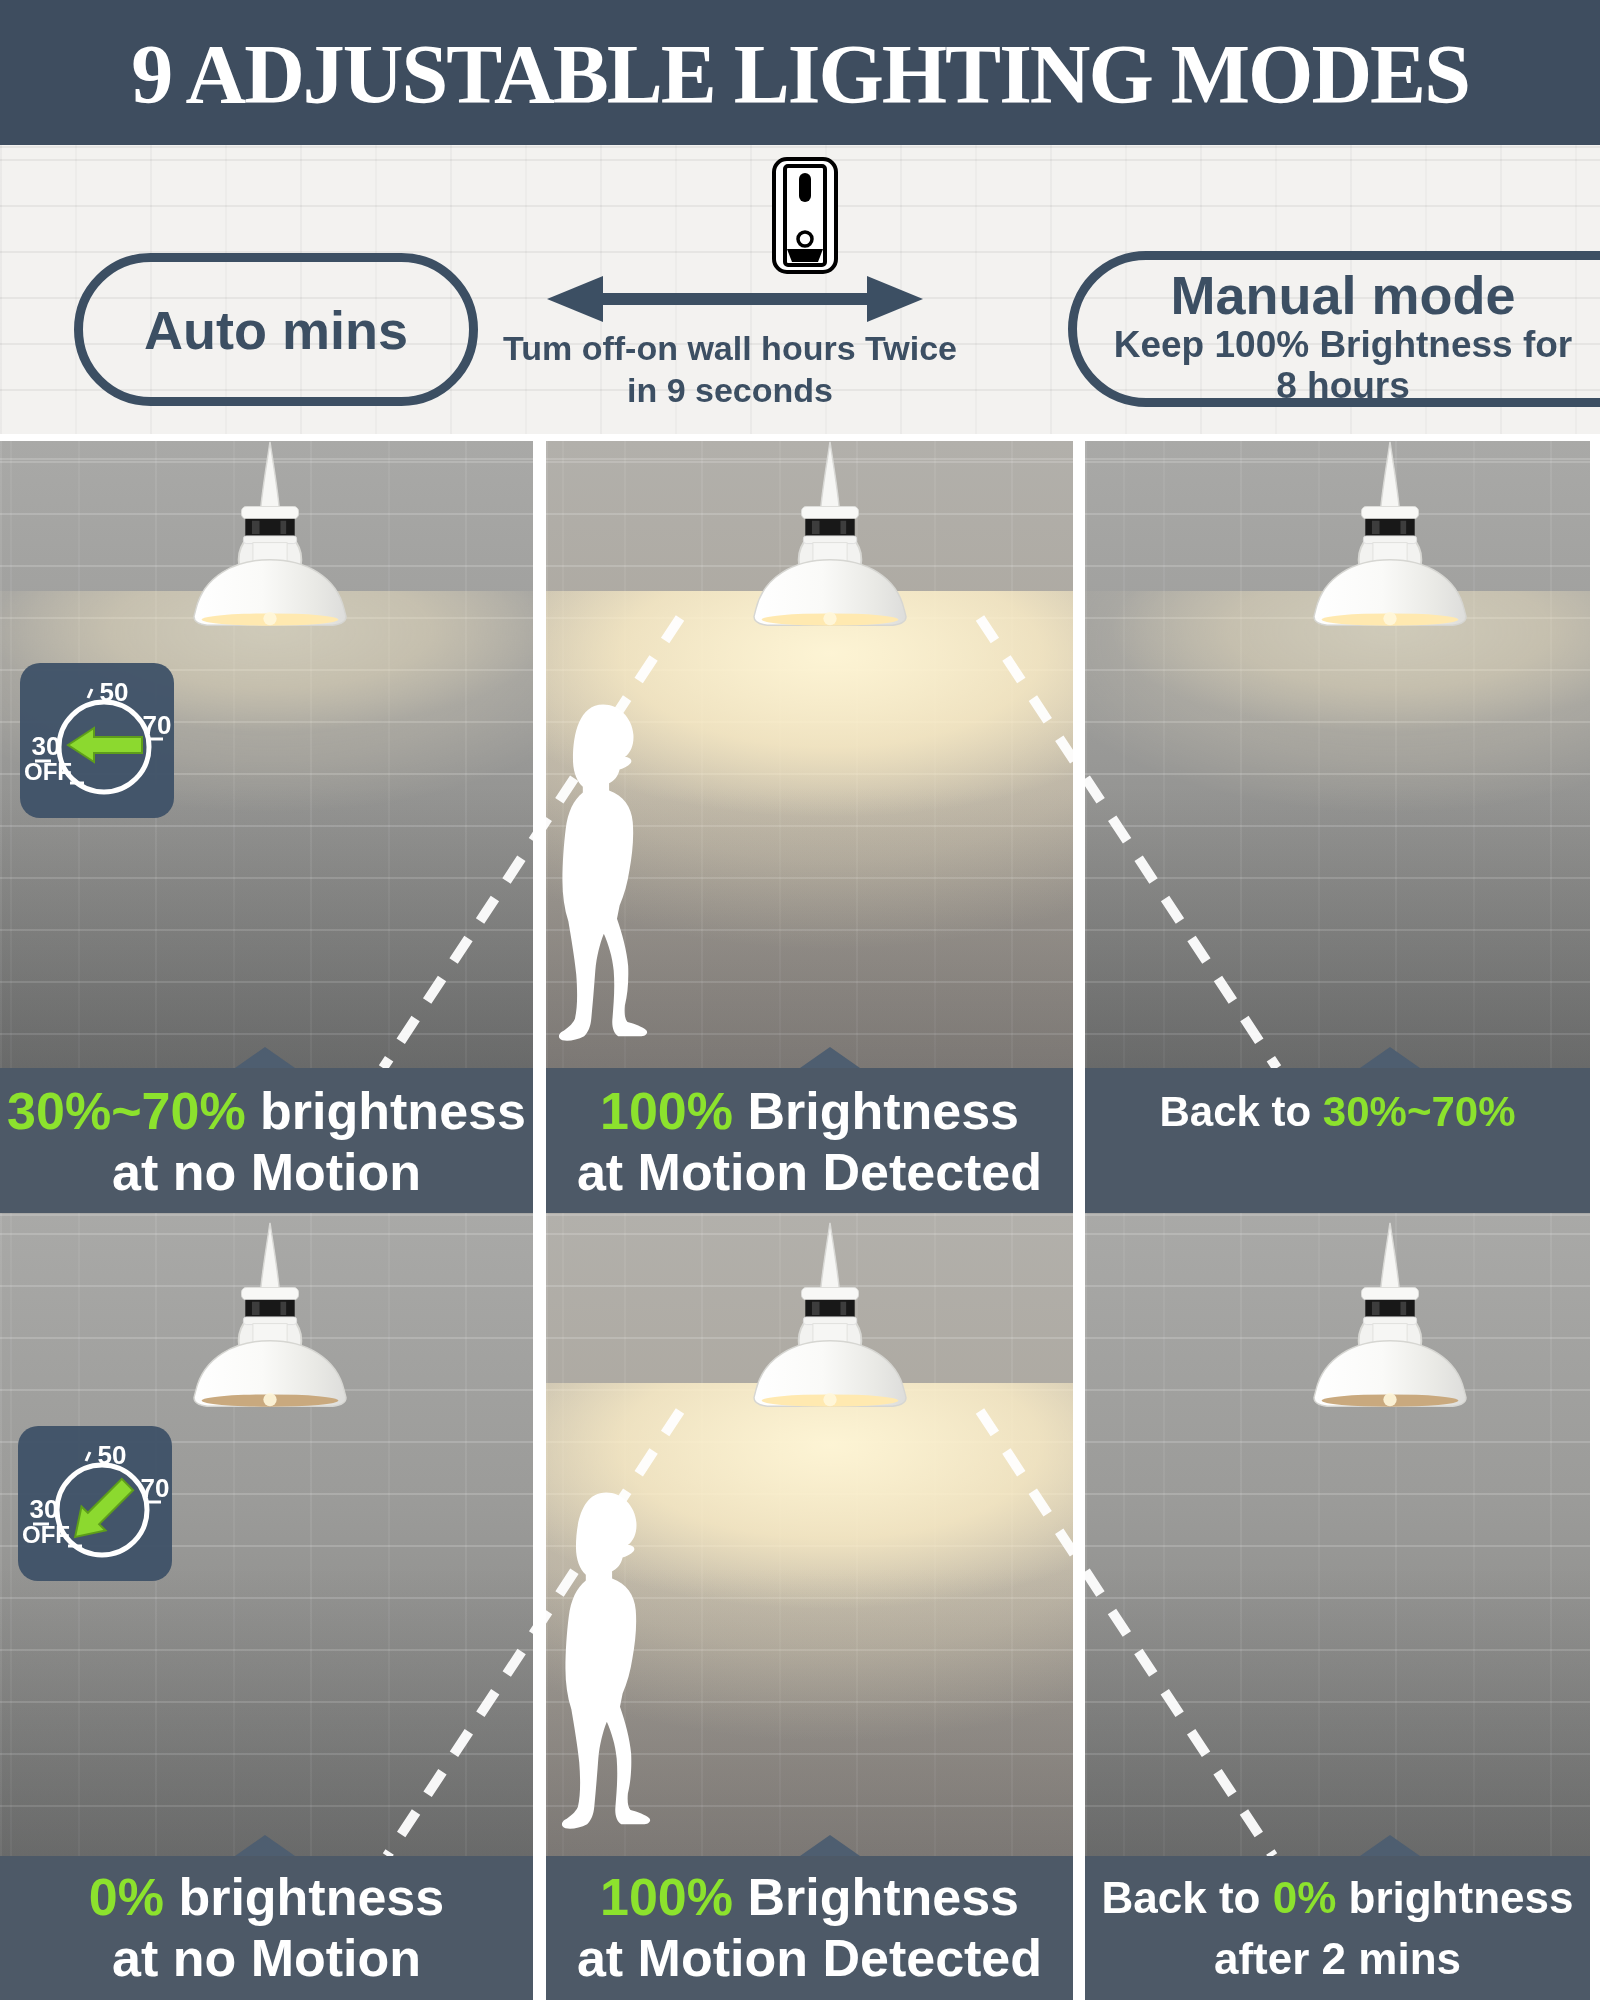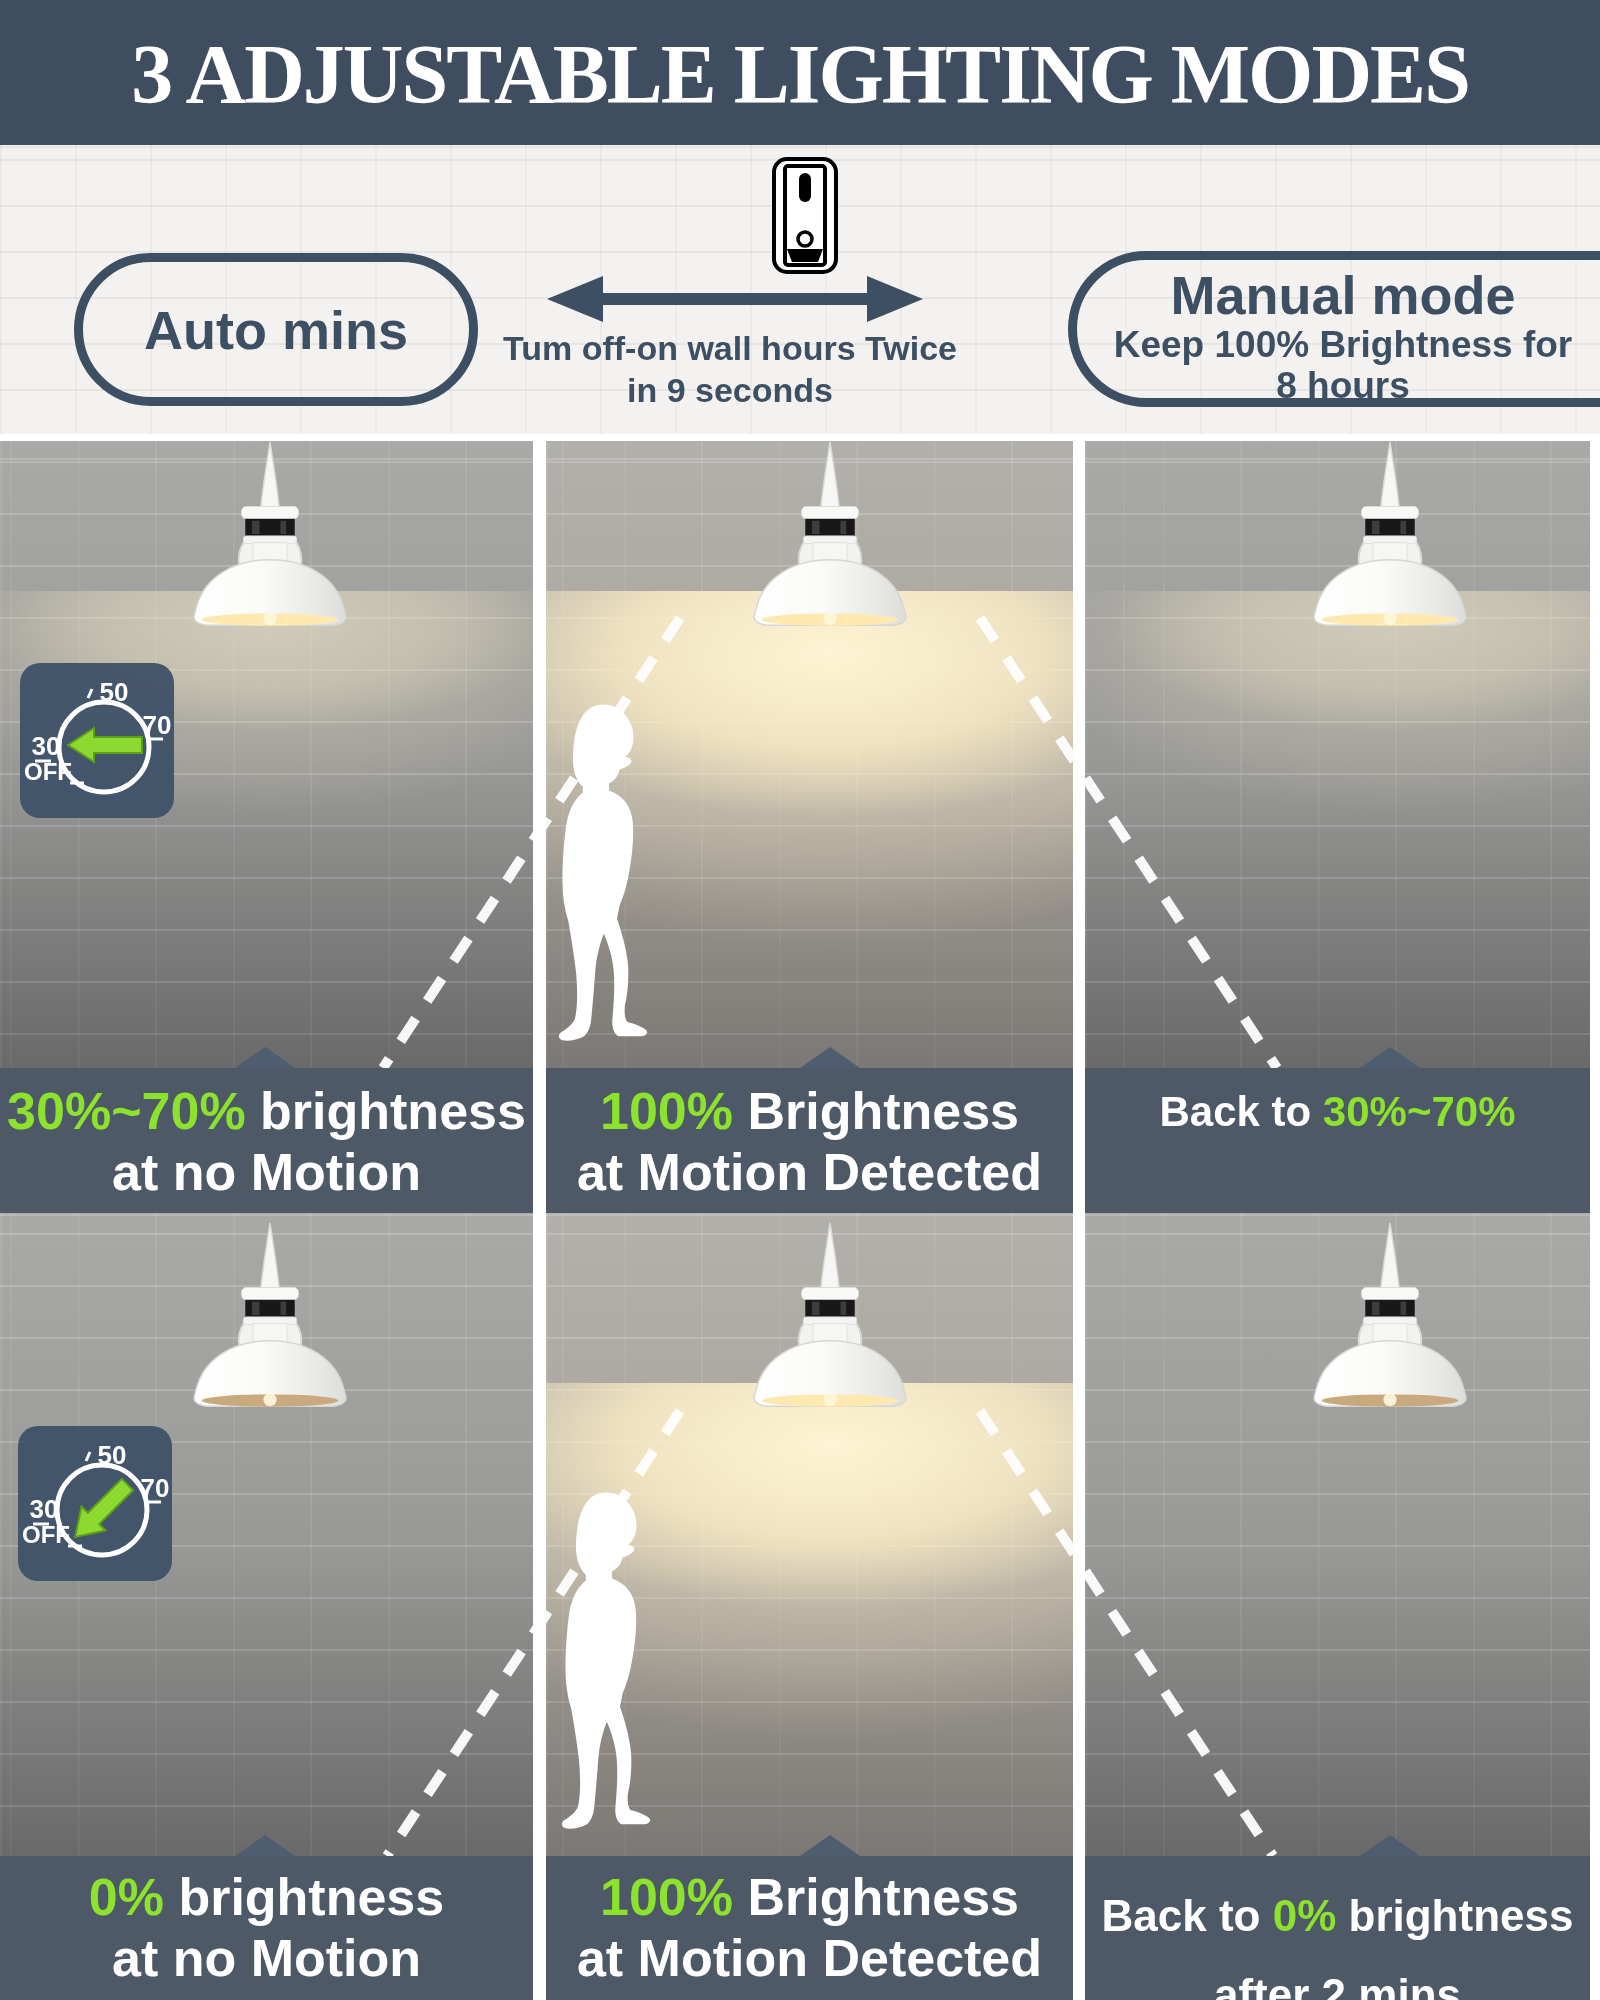--- a/index.html
+++ b/index.html
@@ -67,21 +67,21 @@
   .caps1{top:1068px;height:145px;padding-left:48px;}
   .caps2{top:1856px;height:172px;}
   .cap{position:absolute;top:0;height:100%;background:#4D5967;color:#fff;text-align:center;}
   .cap .tri{position:absolute;top:-21px;width:0;height:0;
       border-left:30px solid transparent;border-right:30px solid transparent;border-bottom:21px solid #4E5E70;}
   .cap .t{white-space:nowrap;font-weight:700;}
   .caps1 .cap{padding-top:13px;box-sizing:border-box;}
   .caps2 .cap{padding-top:11px;box-sizing:border-box;}
   .fs52 .t{font-size:52px;line-height:61px;}
   .fs42 .t{font-size:42px;line-height:61px;}
-  .fs44 .t{font-size:44px;line-height:61px;margin-top:18px;}
+  .fs44 .t{font-size:44px;line-height:61px;}
   .grn{color:#8CE22D;}
 </style>
 </head>
 <body>
 
 <svg width="0" height="0" style="position:absolute">
   <defs>
     <linearGradient id="lampShade" x1="0" y1="0" x2="1" y2="0">
       <stop offset="0" stop-color="#ffffff"></stop>
         <stop offset="0.45" stop-color="#fafaf8"></stop>
@@ -103,21 +103,21 @@
     </symbol>
     <symbol id="sym-person" viewBox="0 0 260 560">
       <path fill="#ffffff" d="M128,16 C152,16 172,36 174,62 C175,77 170,89 161,96 C168,96 173,100 170,105 C166,110 159,113 153,115 C151,125 145,132 137,136 L137,147 C159,155 171,172 173,195 C175,220 172,245 168,268 C165,288 160,306 153,322 L149,342 C157,365 164,390 166,414 C167,437 165,458 161,474 C160,486 161,495 165,499 C176,502 188,506 194,512 C197,517 192,521 184,521 L151,521 C144,516 141,507 142,495 C144,471 146,447 144,421 C142,400 136,381 129,365 C123,380 118,399 116,421 C114,448 112,473 110,493 C109,506 105,515 99,521 C88,527 74,529 66,527 C59,525 59,518 65,514 C73,509 81,503 85,494 C89,477 89,453 87,427 C84,398 79,370 75,346 C69,327 66,306 66,284 C66,257 68,229 71,205 C74,180 83,161 97,150 L97,141 C88,133 82,119 82,99 C82,60 92,16 128,16 Z"></path>
     </symbol>
   </defs>
 </svg>
 
 <div class="page" data-interactable="false">
 
   <div class="header" data-interactable="false">
-    <div class="title" data-interactable="false">3 ADJUSTABLE LIGHTING MODES</div>
+    <div class="title" data-interactable="false">9 ADJUSTABLE LIGHTING MODES</div>
   </div>
 
   <div class="top-wall brick-light" data-interactable="false">
 
     <svg class="wall-switch" data-interactable="false" width="66" height="117" viewBox="0 0 66 117">
       <rect x="2" y="2" width="62" height="113" rx="13" fill="#fff" stroke="#000" stroke-width="4"></rect>
       <rect x="13" y="9" width="40" height="99" rx="3" fill="#fff" stroke="#000" stroke-width="4"></rect>
       <rect x="27" y="16" width="12" height="29" rx="6" fill="#000"></rect>
       <circle cx="33" cy="82" r="7" fill="none" stroke="#000" stroke-width="3.5"></circle>
       <path d="M15,92 L51,92 L46,105 L20,105 Z" fill="#000"></path>

